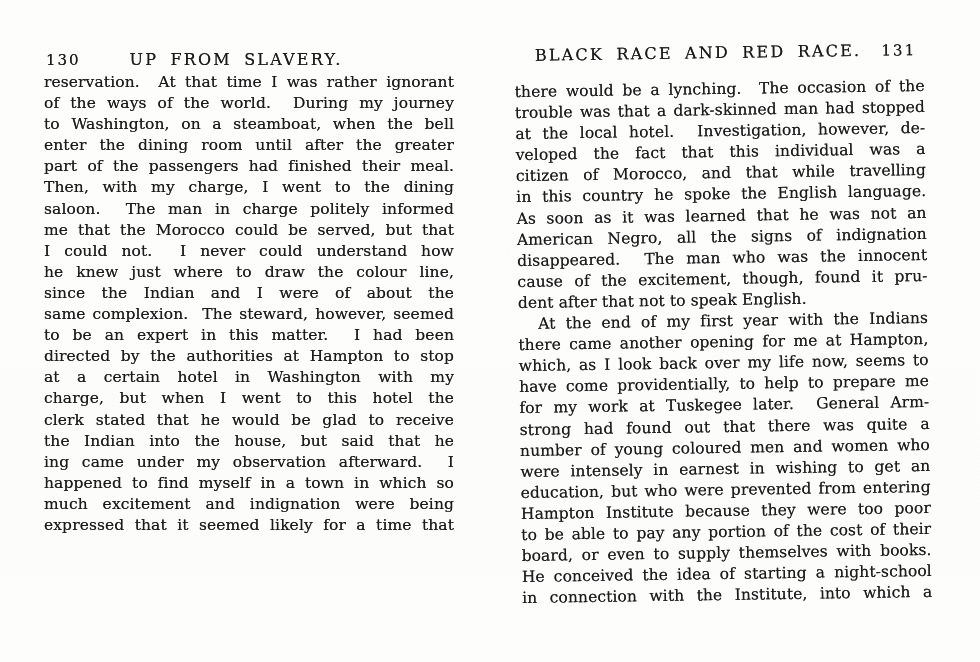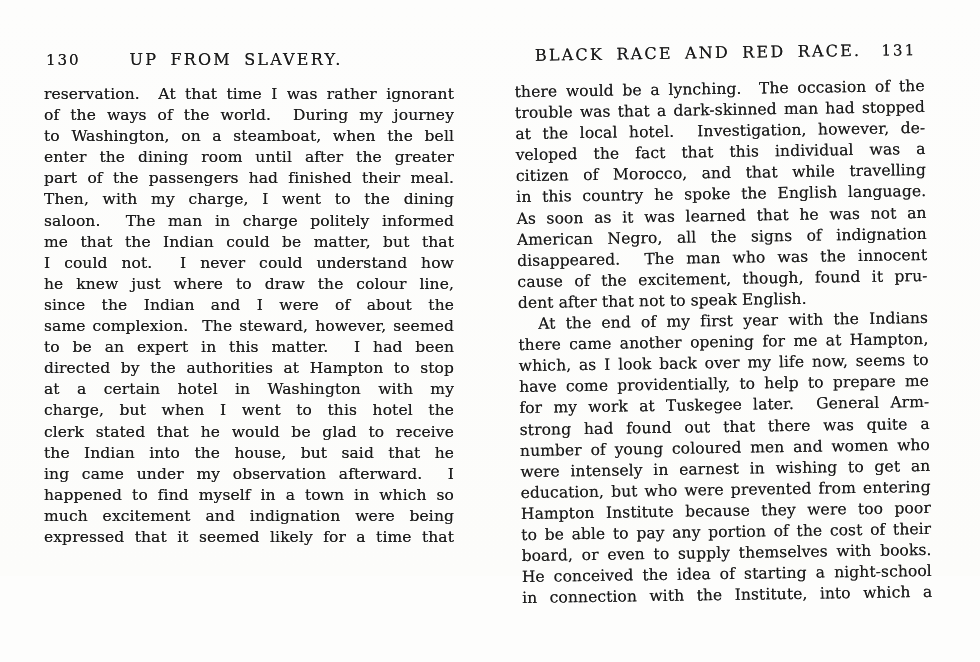--- a/index.html
+++ b/index.html
@@ -44,21 +44,21 @@
   .page.left  .page-number { left: 2px; }
   .page.right .page-number { right: 8px; }
 
   .page-body {
     margin-top: 16px;
     font-size: 15.5px;
     line-height: 21.1px;
     letter-spacing: 0.1px;
     text-shadow: 0 0 0.4px rgba(25,25,25,0.75);
   }
-  .page.left  .page-body { margin-top: 12px; }
+  .page.left  .page-body { margin-top: 0; }
   .page.right .page-body { margin-top: 14px; }
 
   .line {
     text-align: justify;
     text-align-last: justify;
     height: 21.1px;
     overflow: visible;
     white-space: nowrap;
   }
   .line.para-end { text-align-last: left; }
@@ -75,21 +75,21 @@
       <span class="running-title">UP FROM SLAVERY.</span>
     </header>
     <div class="page-body">
         <div class="line">reservation.&nbsp; At that time I was rather ignorant</div>
         <div class="line">of the ways of the world.&nbsp; During my journey</div>
         <div class="line">to Washington, on a steamboat, when the bell</div>
         <div class="line">enter the dining room until after the greater</div>
         <div class="line">part of the passengers had finished their meal.</div>
         <div class="line">Then, with my charge, I went to the dining</div>
         <div class="line">saloon.&nbsp; The man in charge politely informed</div>
-        <div class="line">me that the Indian could be matter, but that</div>
+        <div class="line">me that the Morocco could be served, but that</div>
         <div class="line">I could not.&nbsp; I never could understand how</div>
         <div class="line">he knew just where to draw the colour line,</div>
         <div class="line">since the Indian and I were of about the</div>
         <div class="line">same complexion.&nbsp; The steward, however, seemed</div>
         <div class="line">to be an expert in this matter.&nbsp; I had been</div>
         <div class="line">directed by the authorities at Hampton to stop</div>
         <div class="line">at a certain hotel in Washington with my</div>
         <div class="line">charge, but when I went to this hotel the</div>
         <div class="line">clerk stated that he would be glad to receive</div>
         <div class="line">the Indian into the house, but said that he</div>

